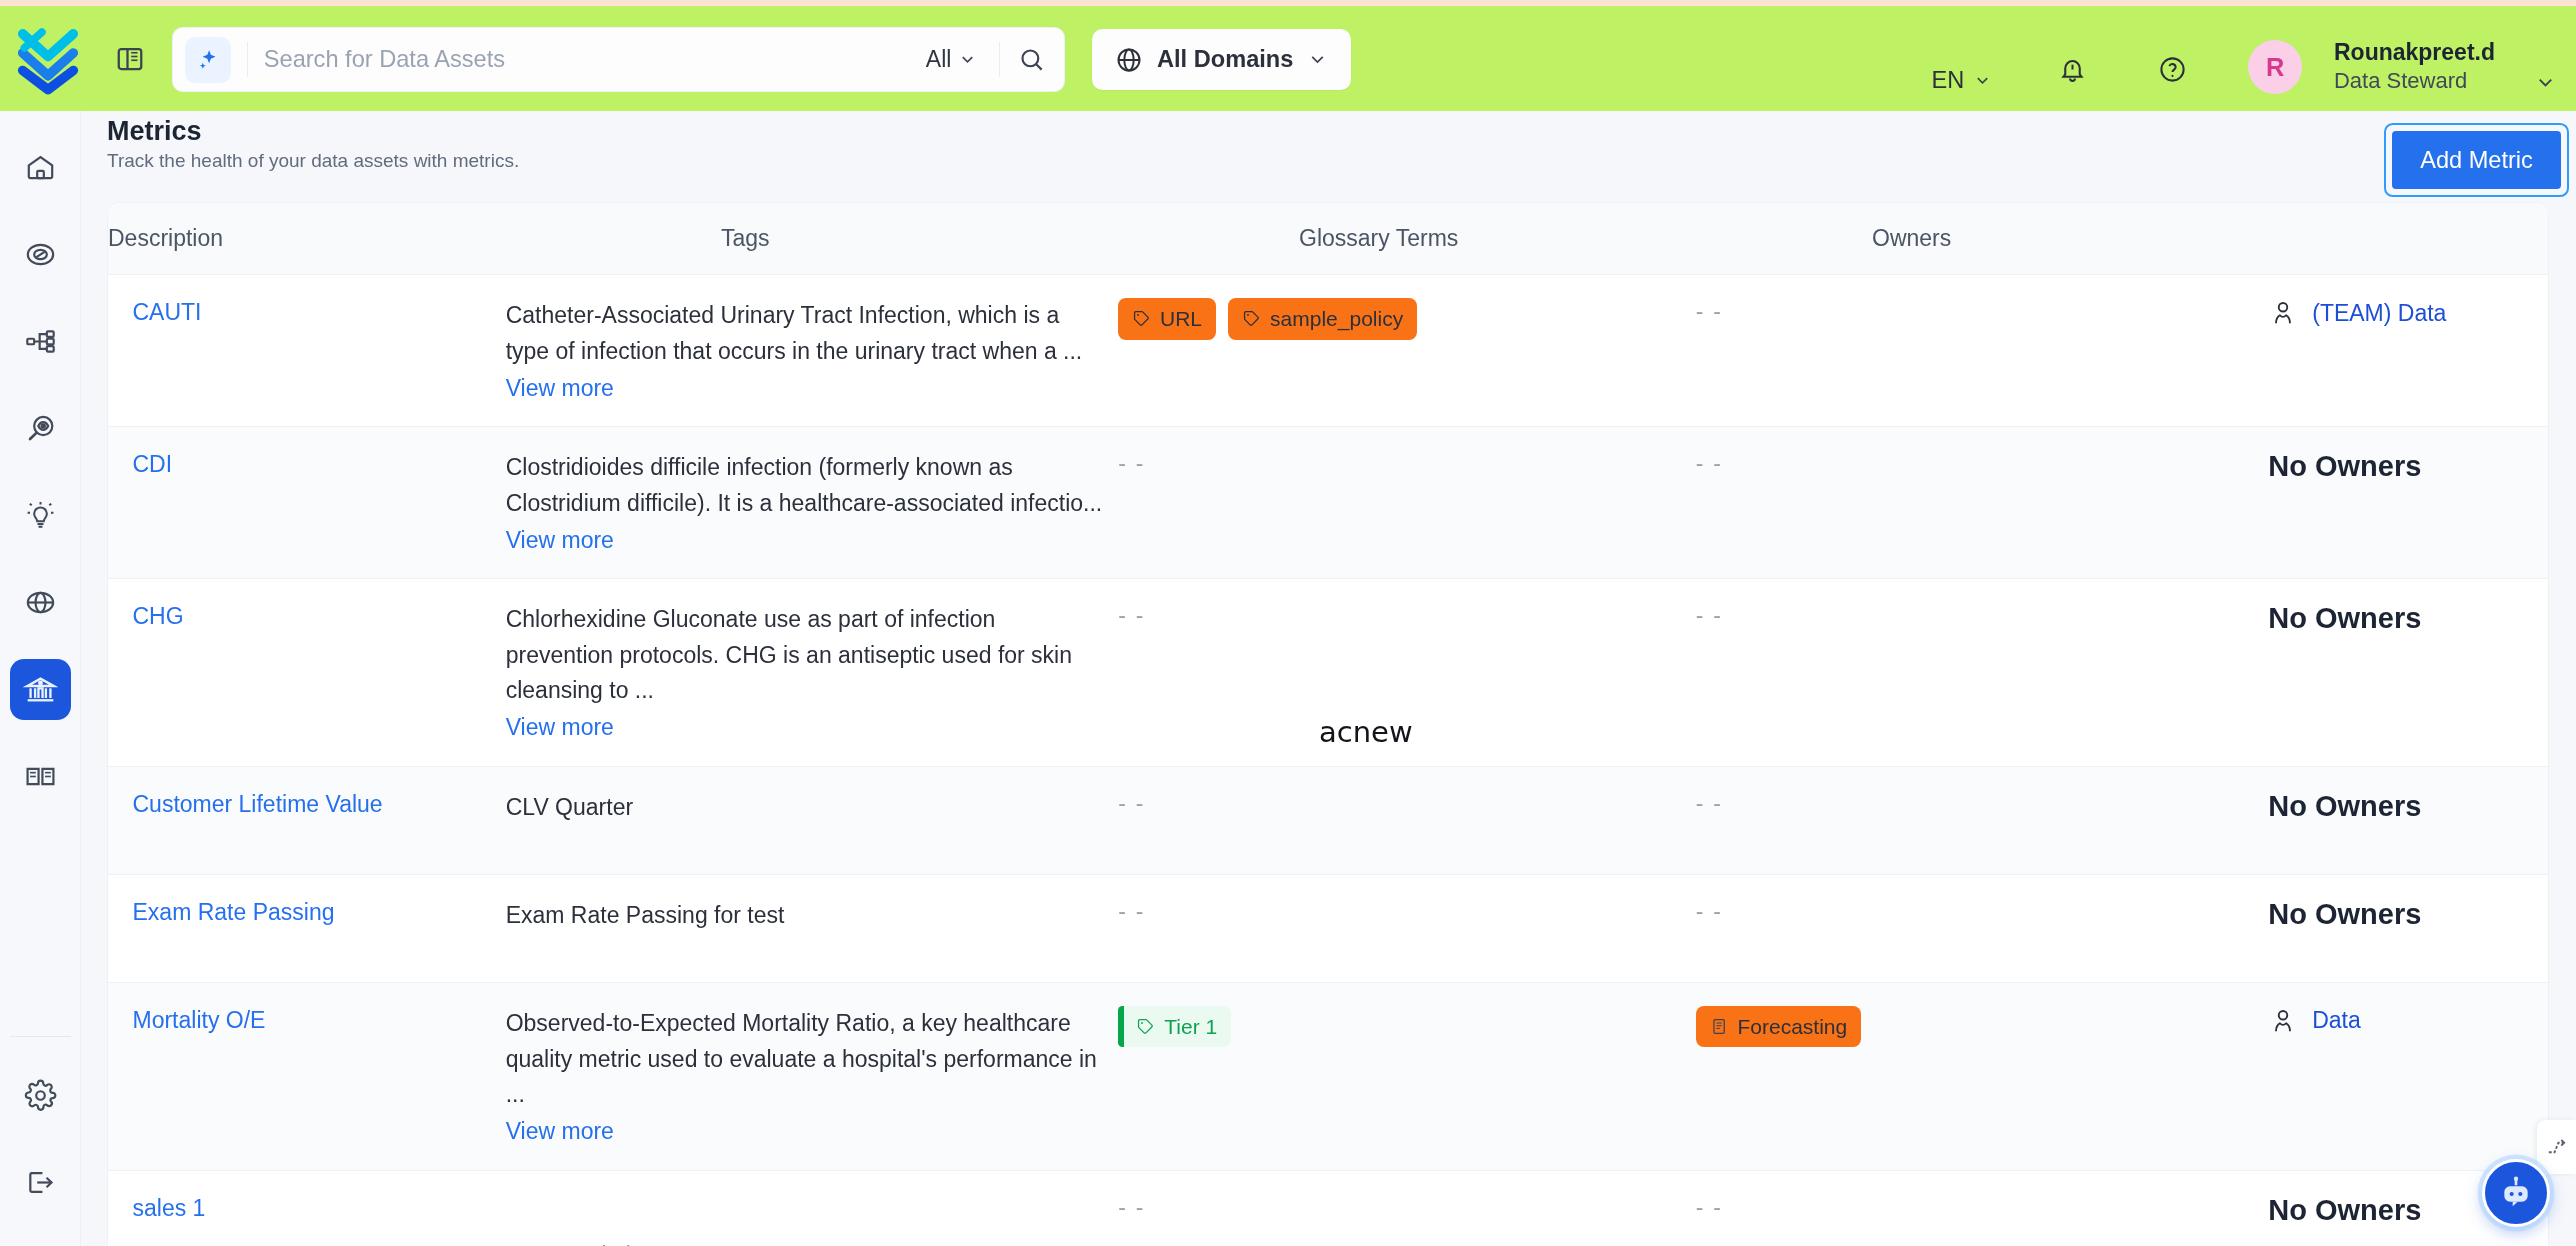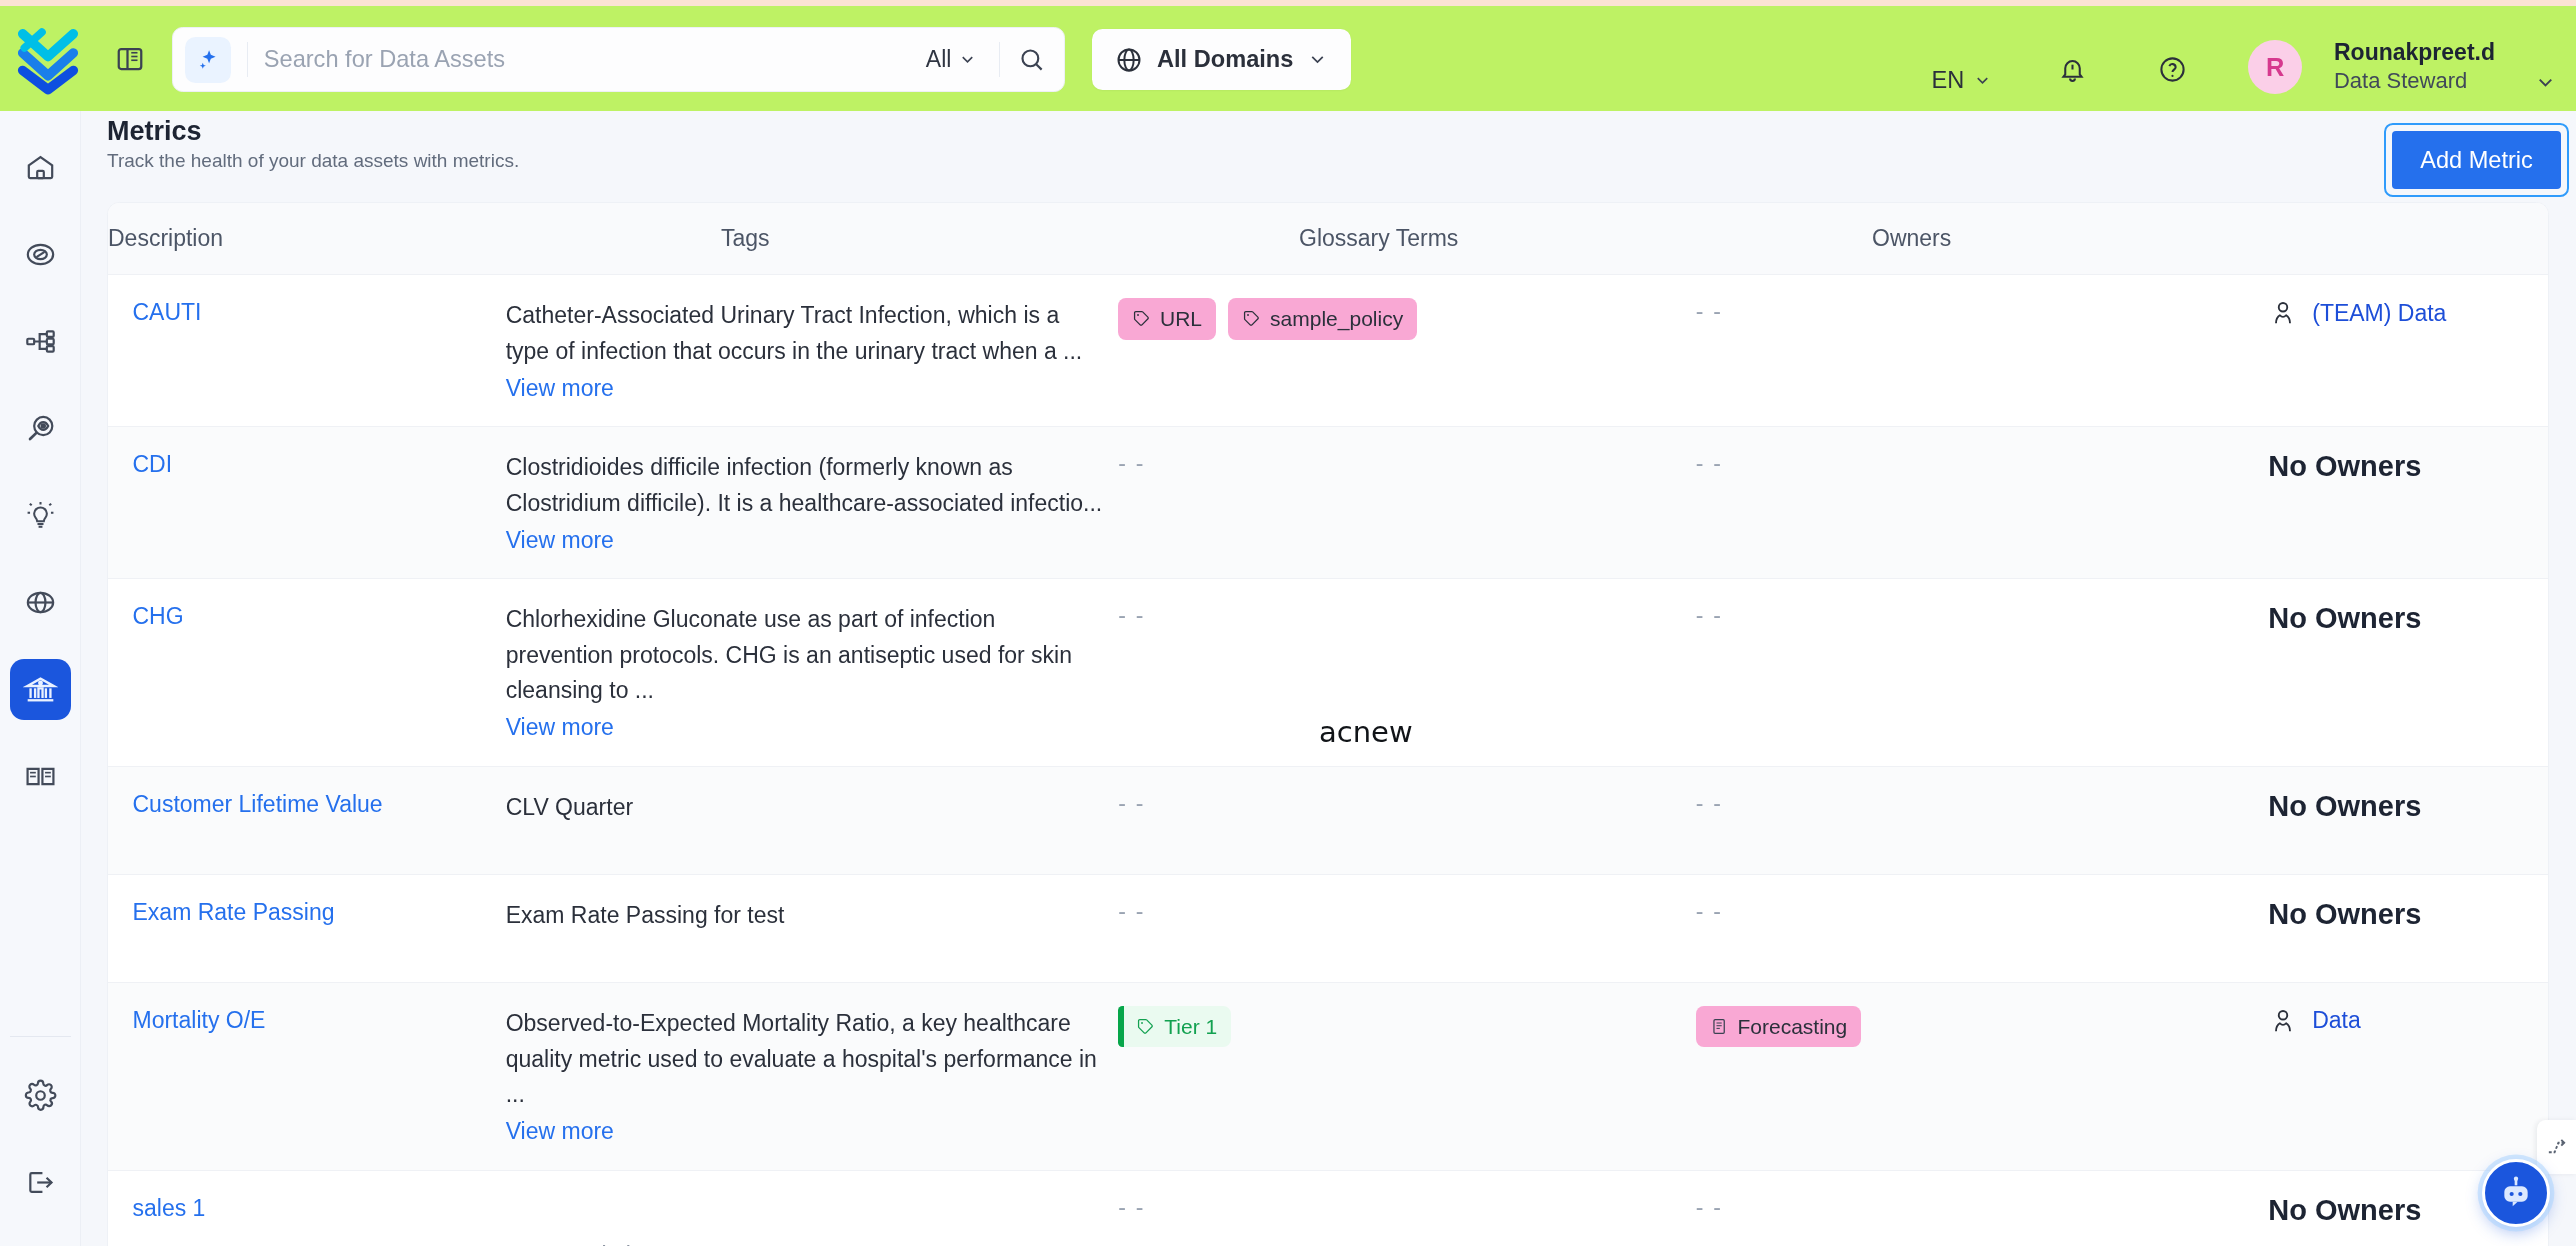--- a/index.html
+++ b/index.html
@@ -126,21 +126,21 @@
 
   .name-link { font-size: 23px; color: #2570ed; cursor: pointer; line-height: 1.3; }
   .desc-text { font-size: 23px; color: #2b303b; line-height: 1.55; }
   .desc-text.muted { color: #8b93a1; margin-top: 44px; }
   .view-more { font-size: 23px; color: #2570ed; cursor: pointer; display: inline-block; margin-top: 5.3px; }
   .dashes { font-size: 23px; color: #9aa3b2; letter-spacing: 1.8px; }
 
   .chips { display: flex; gap: 12.3px; flex-wrap: wrap; align-items: center; }
   .chip {
     display: inline-flex; align-items: center; gap: 8.8px;
-    background: #f9a8d4; border-radius: 7.9px; padding: 8.8px 14px;
+    background: #f97316; border-radius: 7.9px; padding: 8.8px 14px;
     font-size: 21px; color: #2b303b; cursor: pointer; white-space: nowrap;
   }
   .chip.tier {
     background: #eafaf0; color: #12a150; border-left: 6.1px solid #07a64a;
     border-radius: 4.4px 7.9px 7.9px 4.4px; padding-left: 12.3px;
   }
   .owner-cell { display: flex; align-items: center; gap: 14px; }
   .owner-name { font-size: 23px; color: #1d4ed8; }
   .no-owners { font-size: 29px; color: #1d2433; font-weight: 700; }
 

